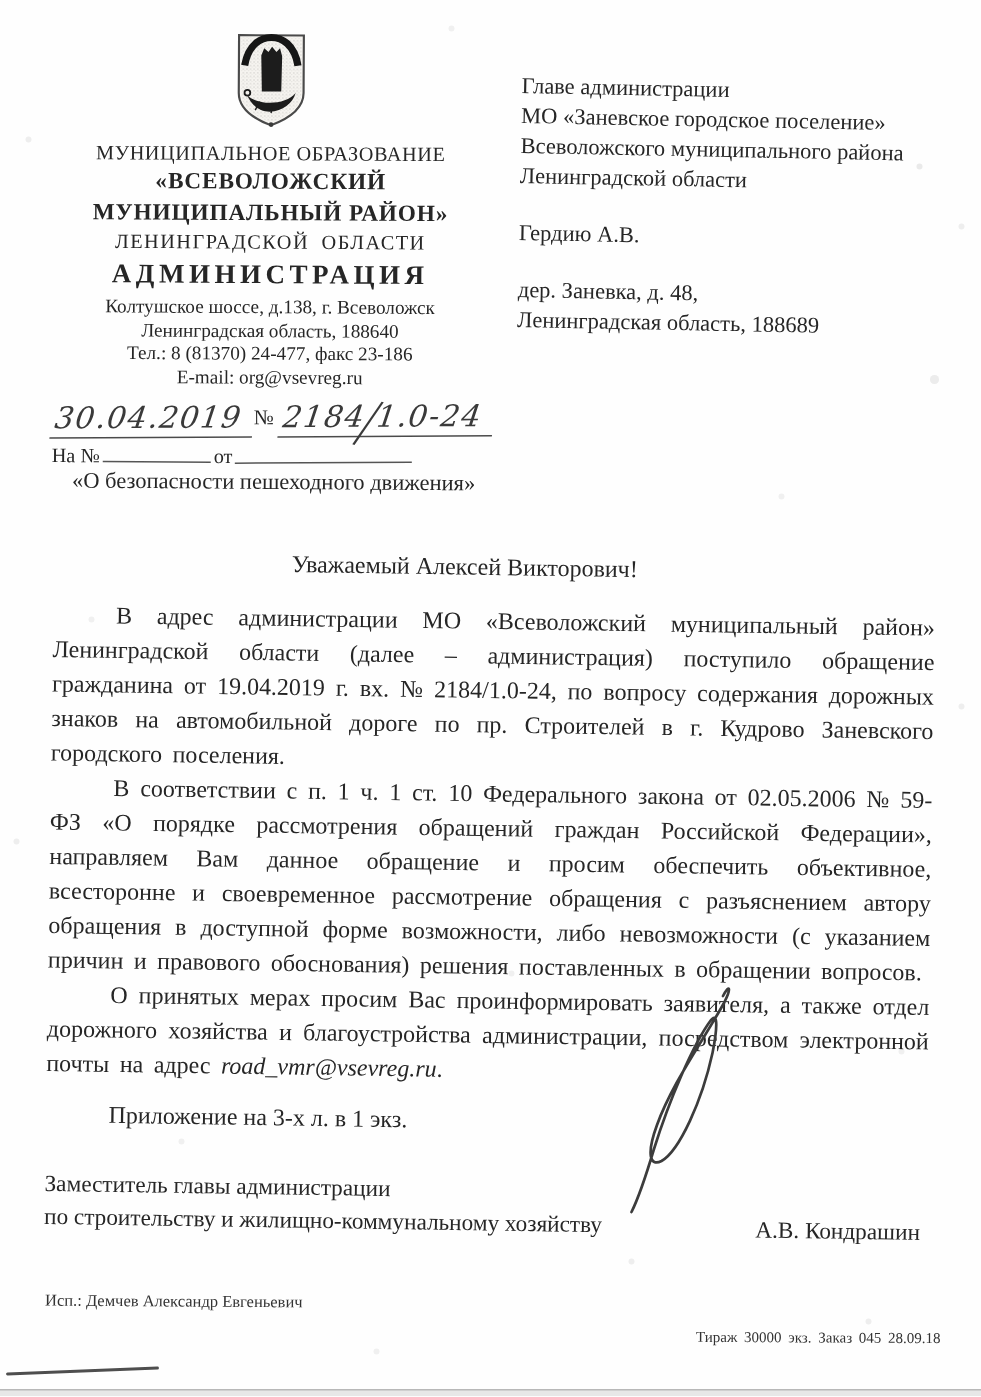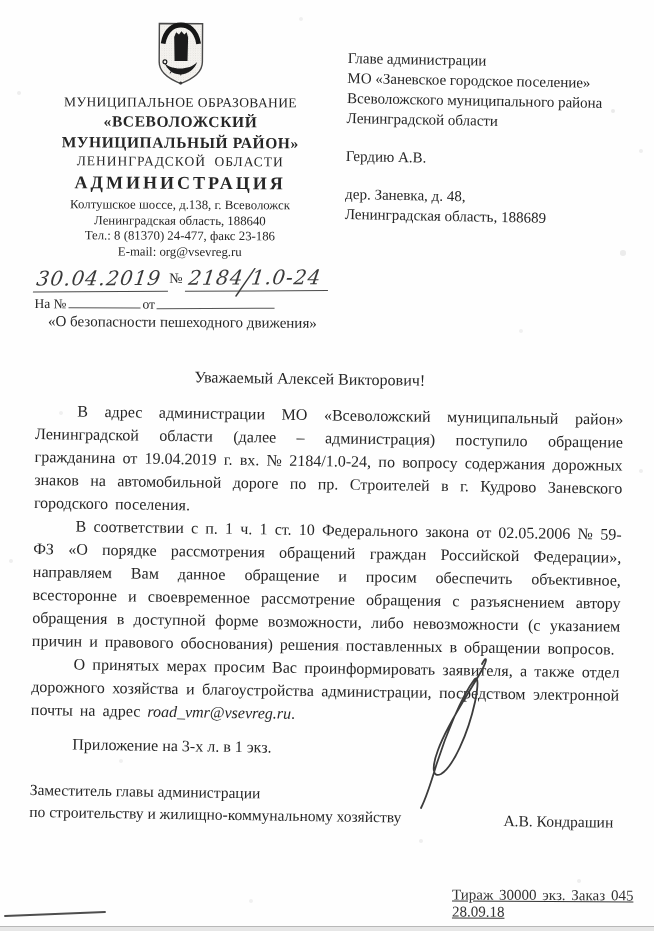--- a/index.html
+++ b/index.html
@@ -51,22 +51,22 @@
   .sig-name { margin-left:auto; font-size:15.5px; padding-right:4px; white-space:nowrap; }
 
   
   .sign-stroke { position:absolute; left:416px; top:652px; width:90px; height:160px; }
 
   
   .executor { position:absolute; left:30px; top:862px; font-size:11px; line-height:13.5px;
               transform:rotate(0.4deg); color:#333; }
   .dash-line { position:absolute; left:4px; top:913px; width:102px; height:2px; background:#4e4e4e;
                transform:rotate(-2.2deg); border-radius:1px; }
-  .print-info { position:absolute; left:452px; top:887px; font-size:15px; color:#333;
-                transform:rotate(0.3deg); word-spacing:2px;text-decoration:underline; }
+  .print-info { position:absolute; left:464px; top:887px; font-size:10px; color:#333;
+                transform:rotate(0.3deg); word-spacing:2px; }
   .bottom-edge { position:absolute; left:0; right:0; bottom:0; height:5px; background:#e7e7e7;
                  border-top:1px solid #b8b8b8; }
 
   
   .noise { position:absolute; top:0; left:0; width:2px; height:2px; background:transparent; border-radius:50%;
     box-shadow:
       612px 110px 0 1px rgba(110,110,110,.14),
       640px 150px 0 1px rgba(120,120,120,.12),
       18px  92px  0 1px rgba(120,120,120,.12),
       300px 18px  0 1px rgba(120,120,120,.10),
@@ -161,20 +161,21 @@
     </div>
   </div>
 
   <div class="sign-stroke">
     <svg viewBox="0 0 90 160" width="90" height="160" xmlns="http://www.w3.org/2000/svg">
       <path d="M66,12 C70,4 72,6 67,16 C54,40 32,70 22,98 C15,117 17,126 25,122 C37,115 52,82 59,50 C62,35 63,22 58,28 C46,44 30,82 20,114 C14,134 9,148 5,156" fill="none" stroke="#3c3c3c" stroke-width="1.8" stroke-linecap="round"></path>
     </svg>
   </div>
 
   <div class="executor">
+    <div>Исп.: Демчев Александр Евгеньевич</div>
   </div>
 
   <div class="dash-line"></div>
 
   <div class="print-info">Тираж  30000 экз. Заказ 045  28.09.18</div>
 
   <div class="bottom-edge"></div>
 
 </div>
 

